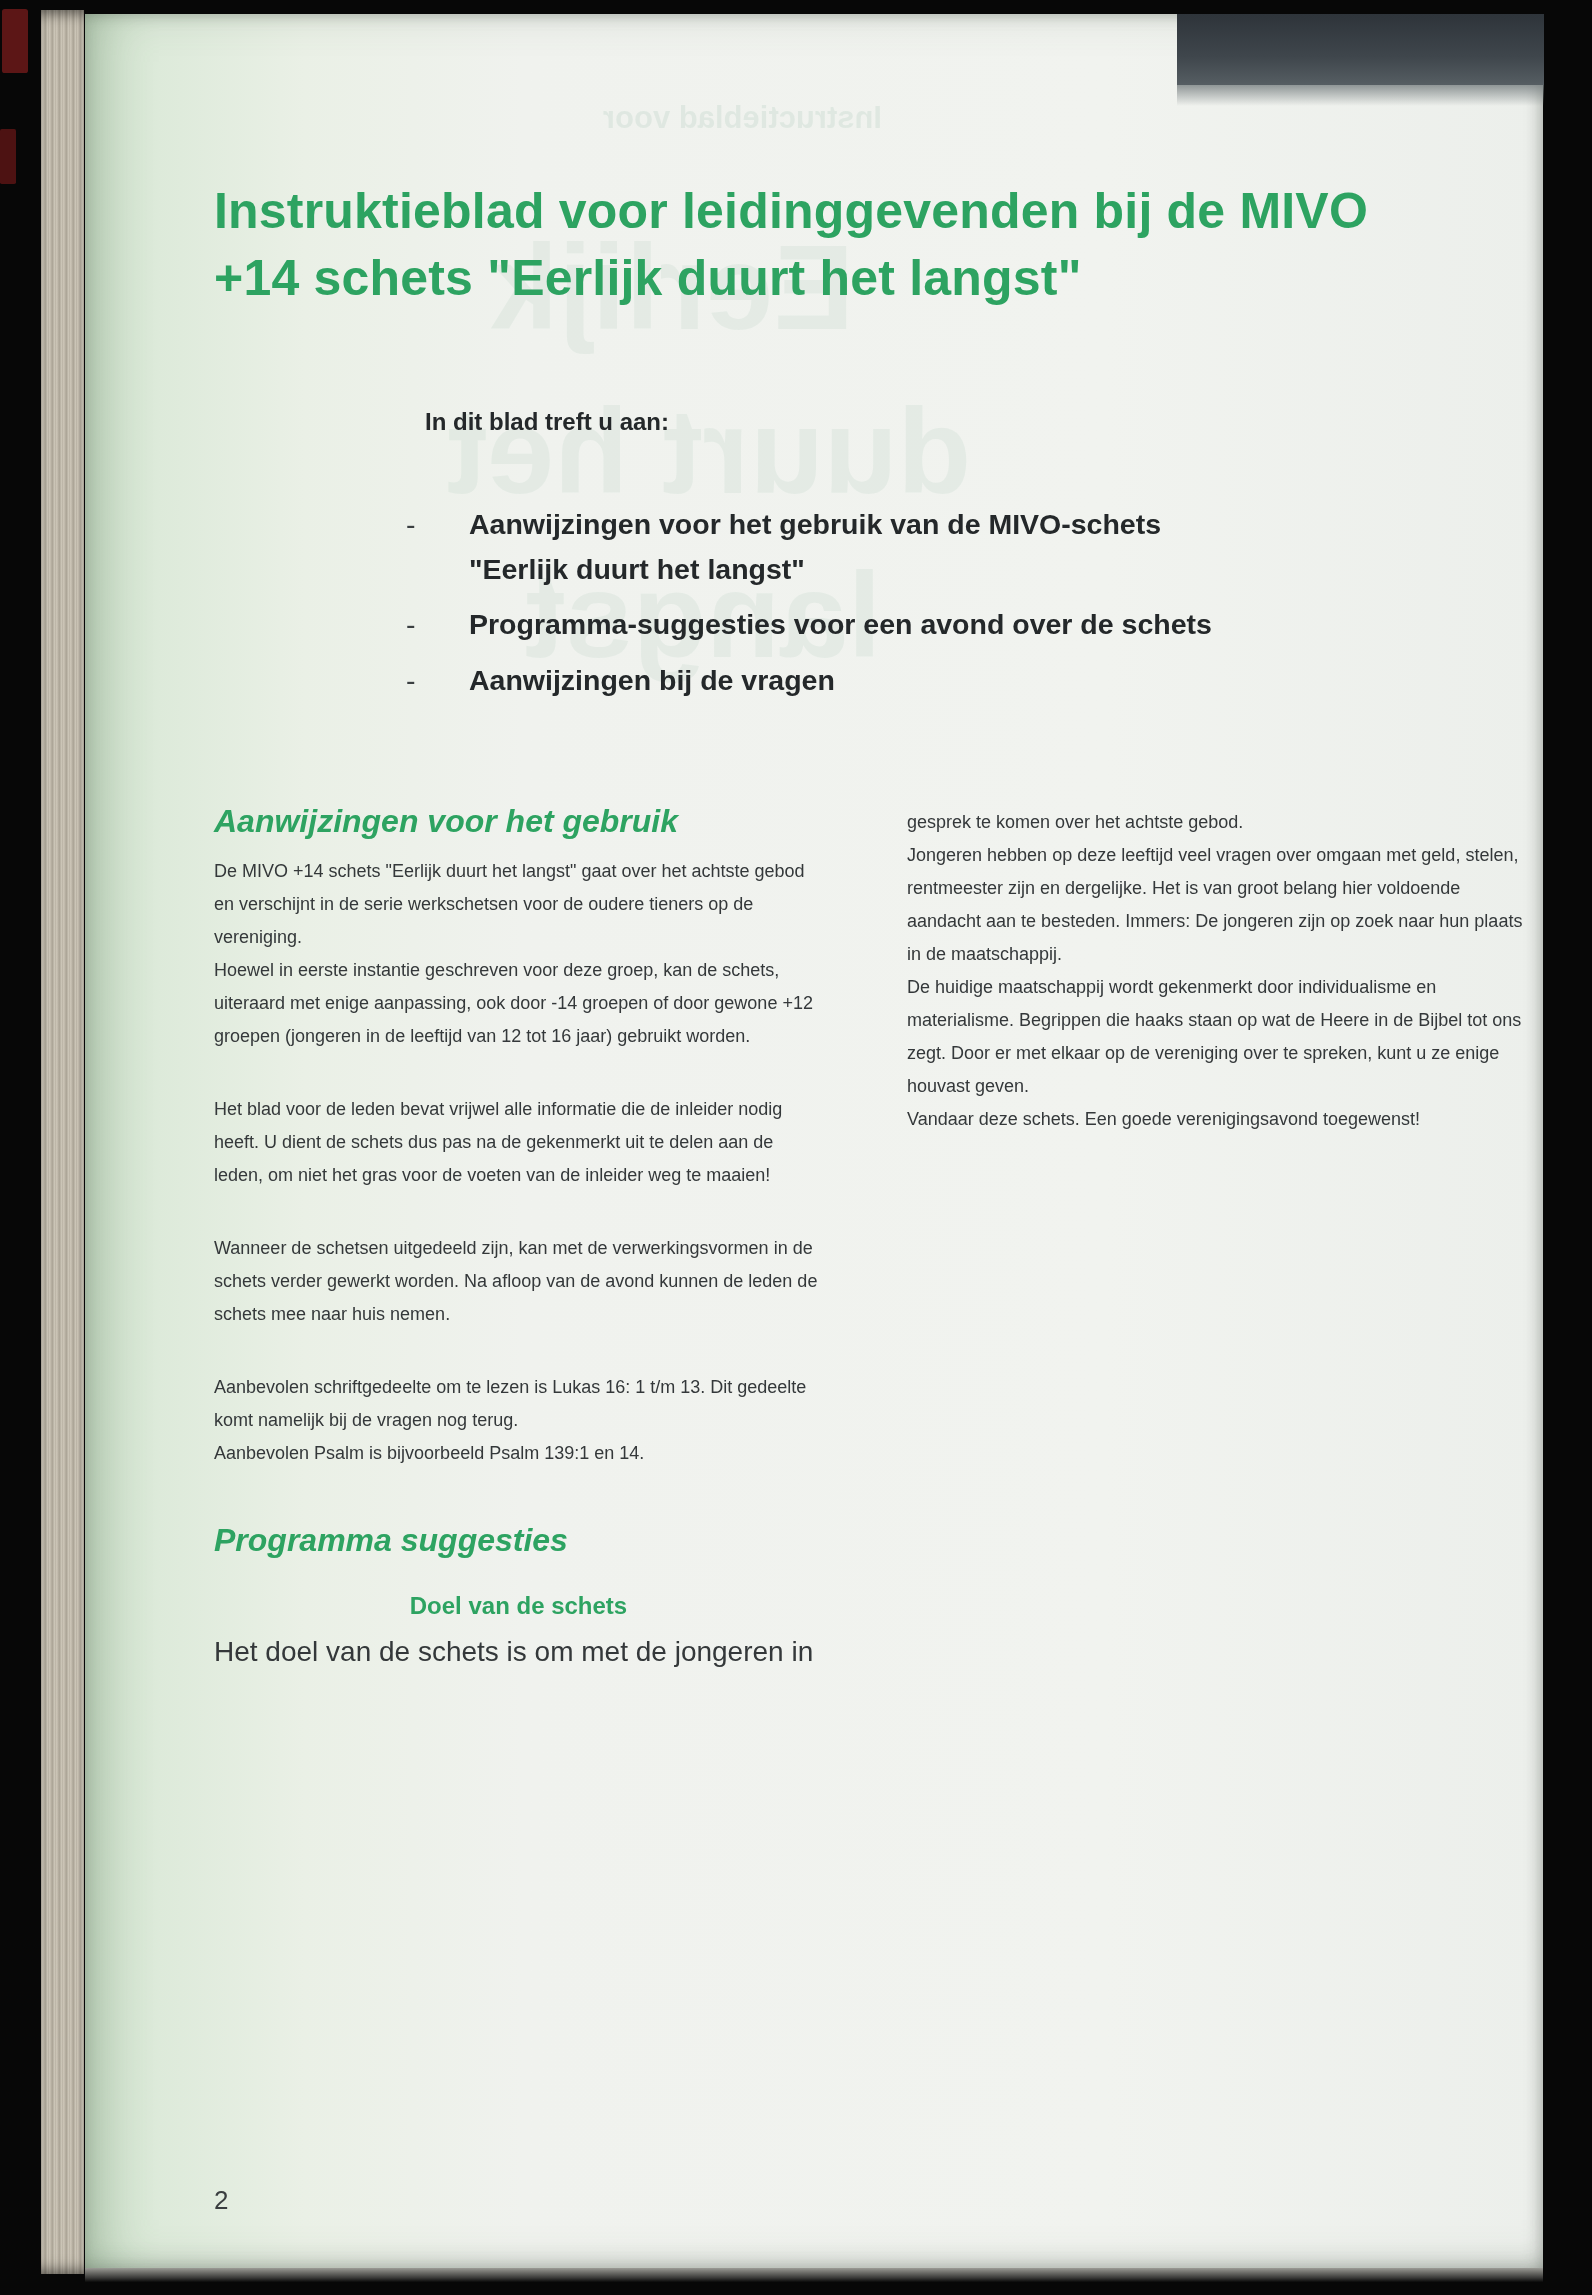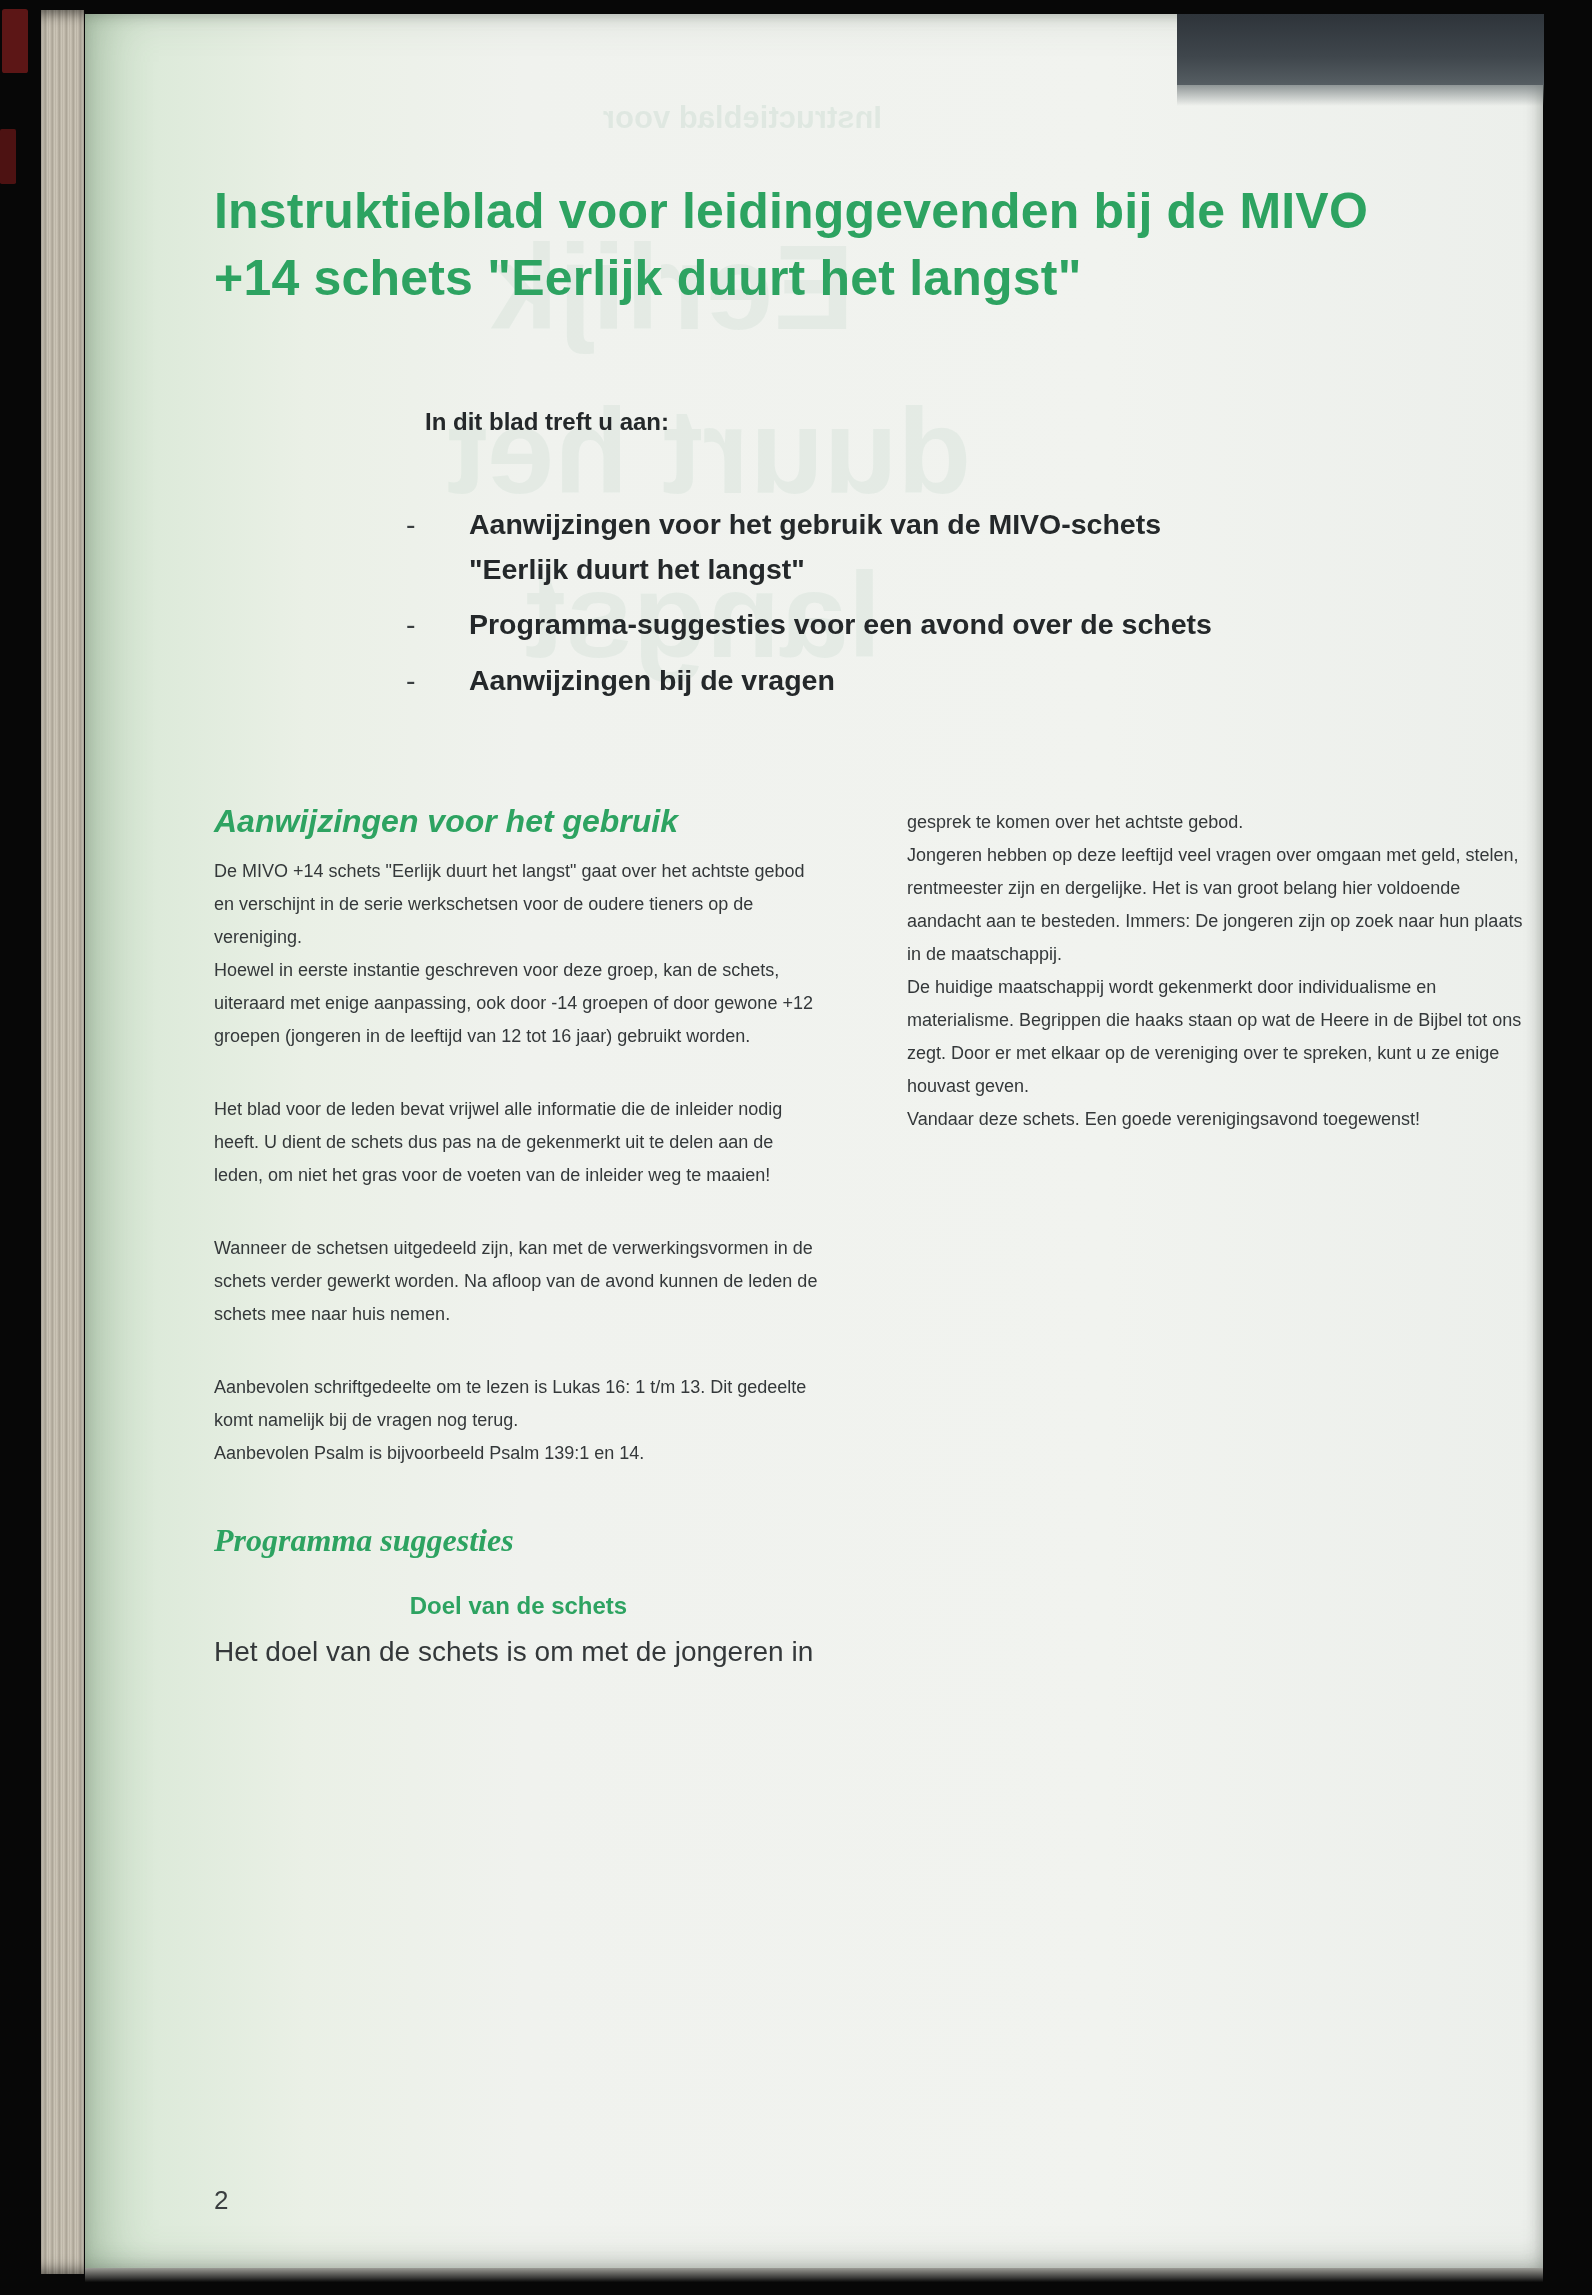--- a/index.html
+++ b/index.html
@@ -82,21 +82,21 @@
   .bullet .dash { width:19px; font-weight:400; color:#3a3f41; flex:none; }
   .bullet .text { white-space:pre-line;margin-left:20px; }
 
   .col-left  { position:absolute; left:129px; top:789px; width:609px; }
   .col-right { position:absolute; left:822px; top:792px; width:616px; }
 
   .section-heading {
     color:#2da361; font-size:32px; font-weight:700; font-style:italic;
     margin-bottom:15px;
   }
-  .section-heading.second { margin-top:52px; margin-bottom:33px;font-family:Liberation Serif, serif; }
+  .section-heading.second { margin-top:52px; margin-bottom:33px; }
 
   .body-par {
     font-size:18px; line-height:33px; color:#34383a;
     white-space:pre-line; margin-bottom:40px;
   }
   .col-right .body-par { margin-bottom:0; }
 
   .sub-heading { color:#2da361; font-size:24px; font-weight:700; margin-bottom:12px;text-align:center; }
   .sub-text { font-size:28px; line-height:40px; color:#34383a; }
 

